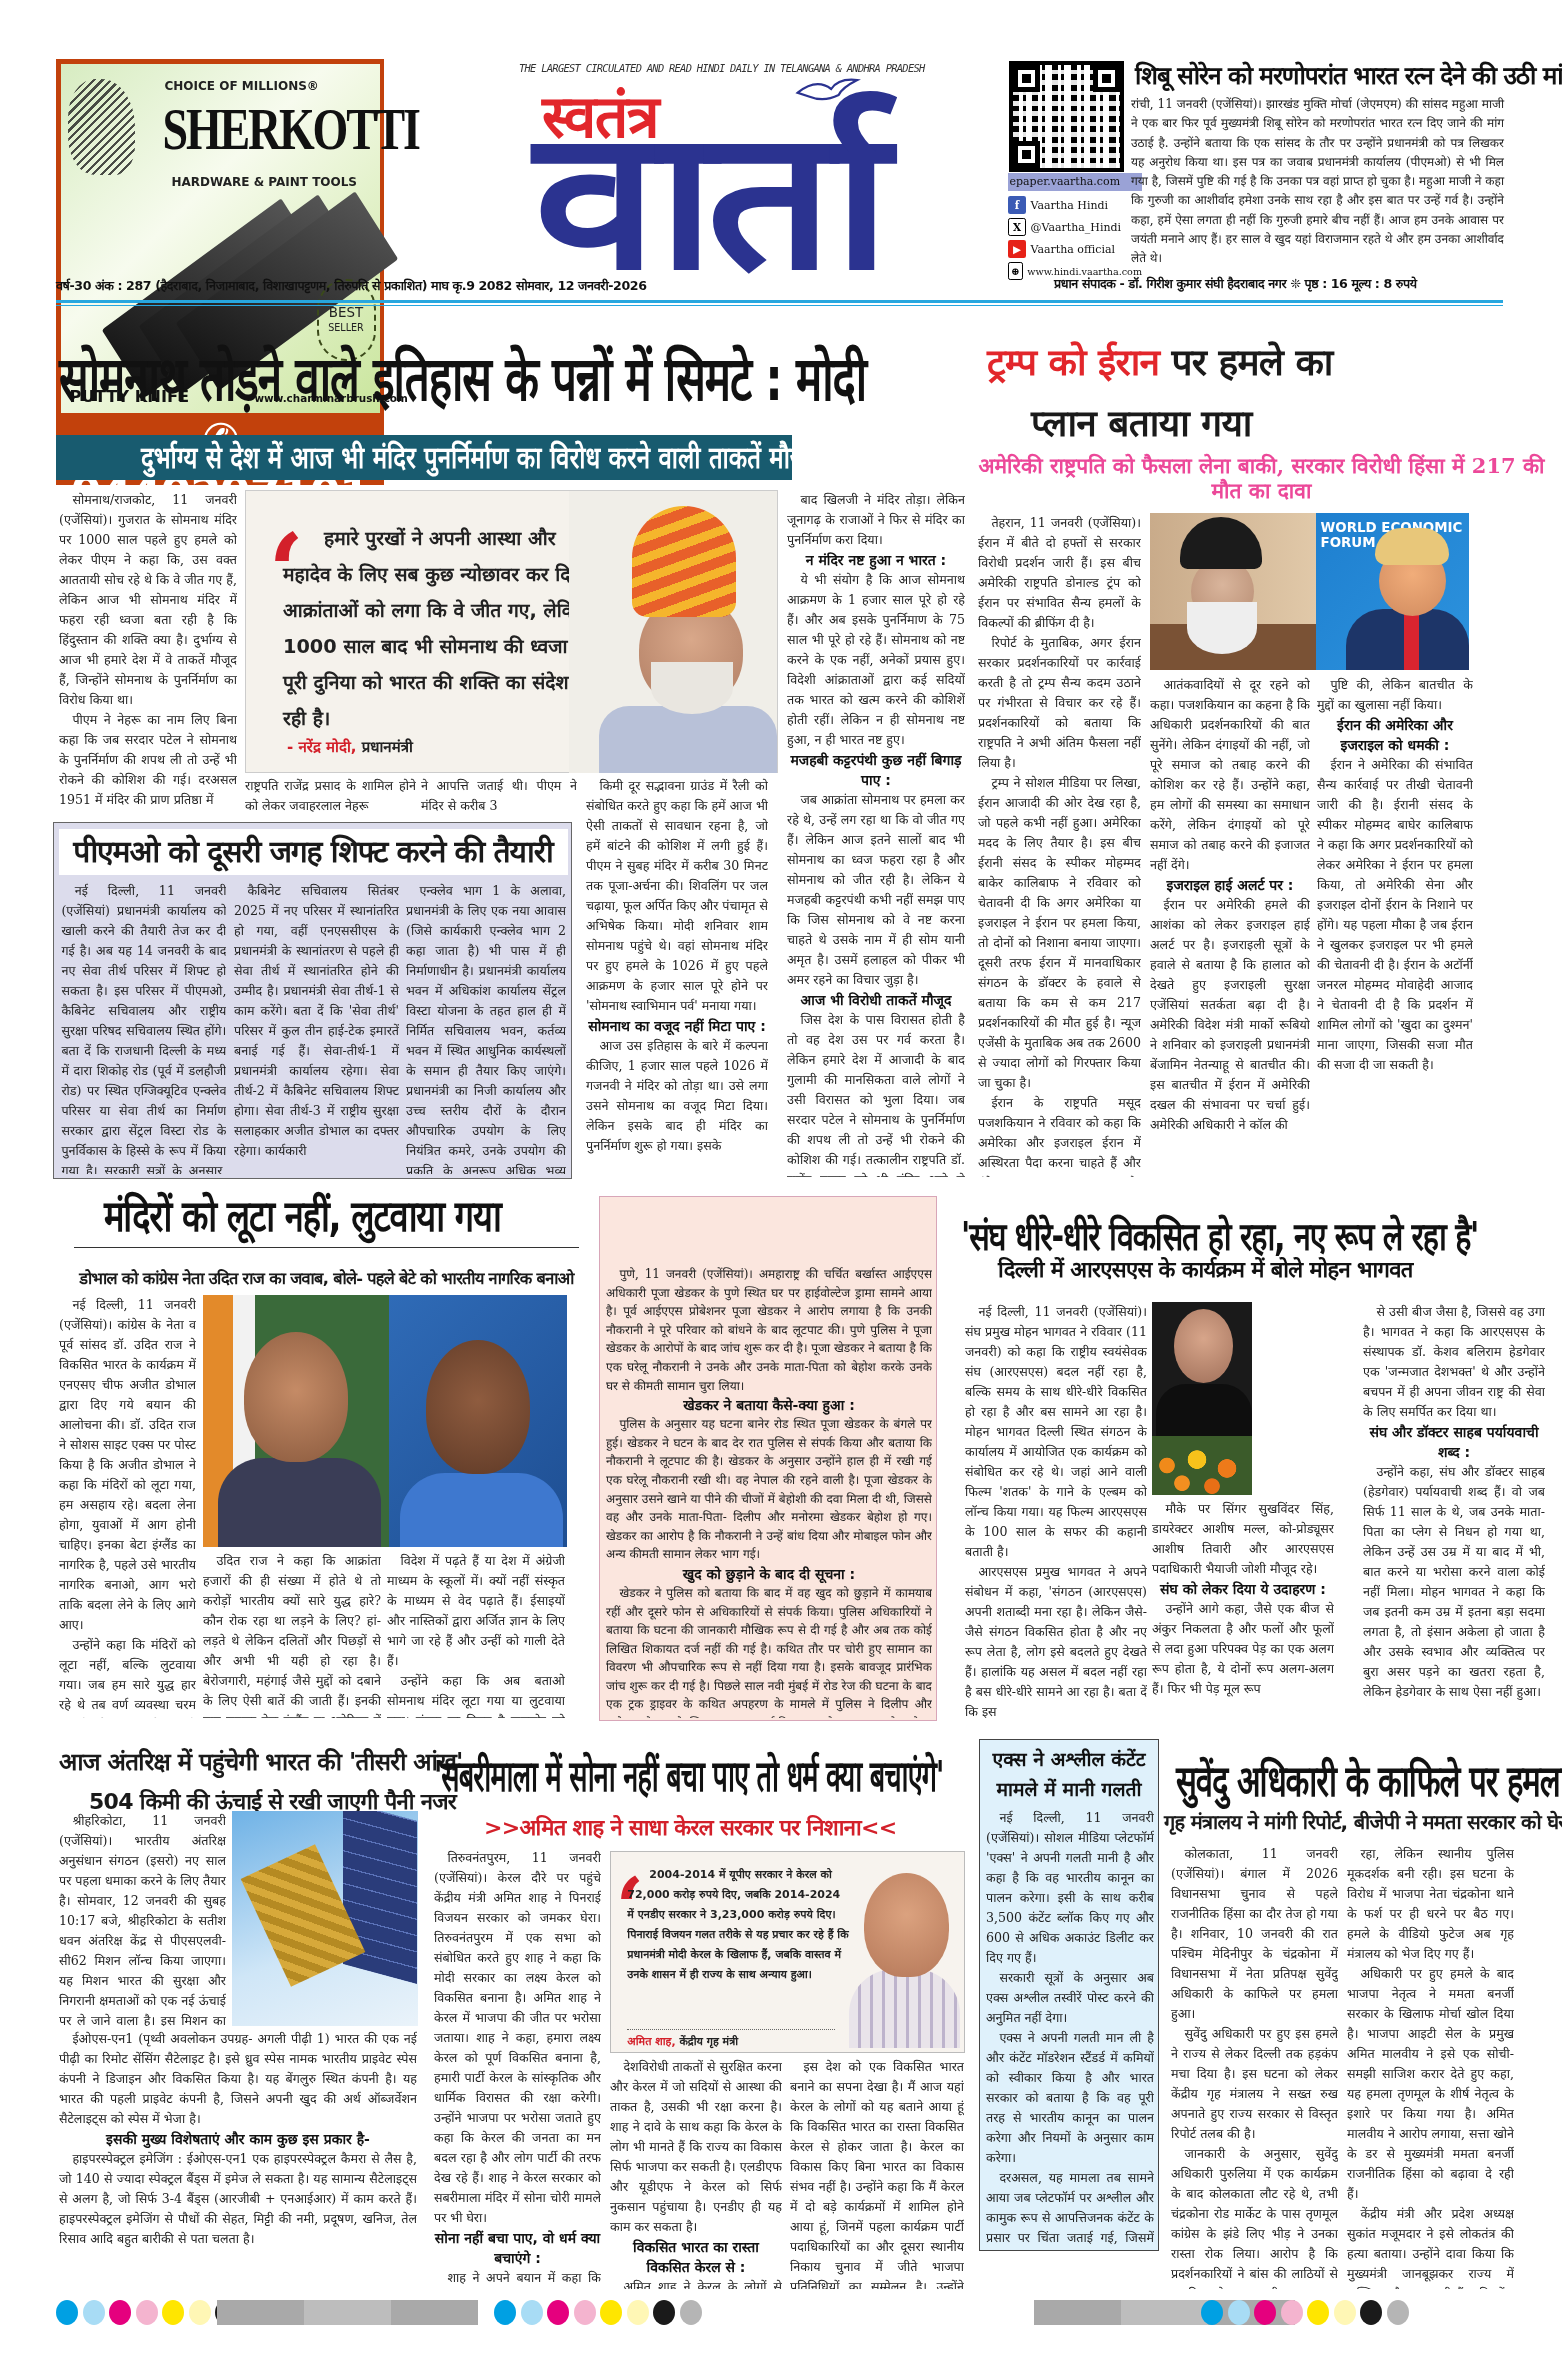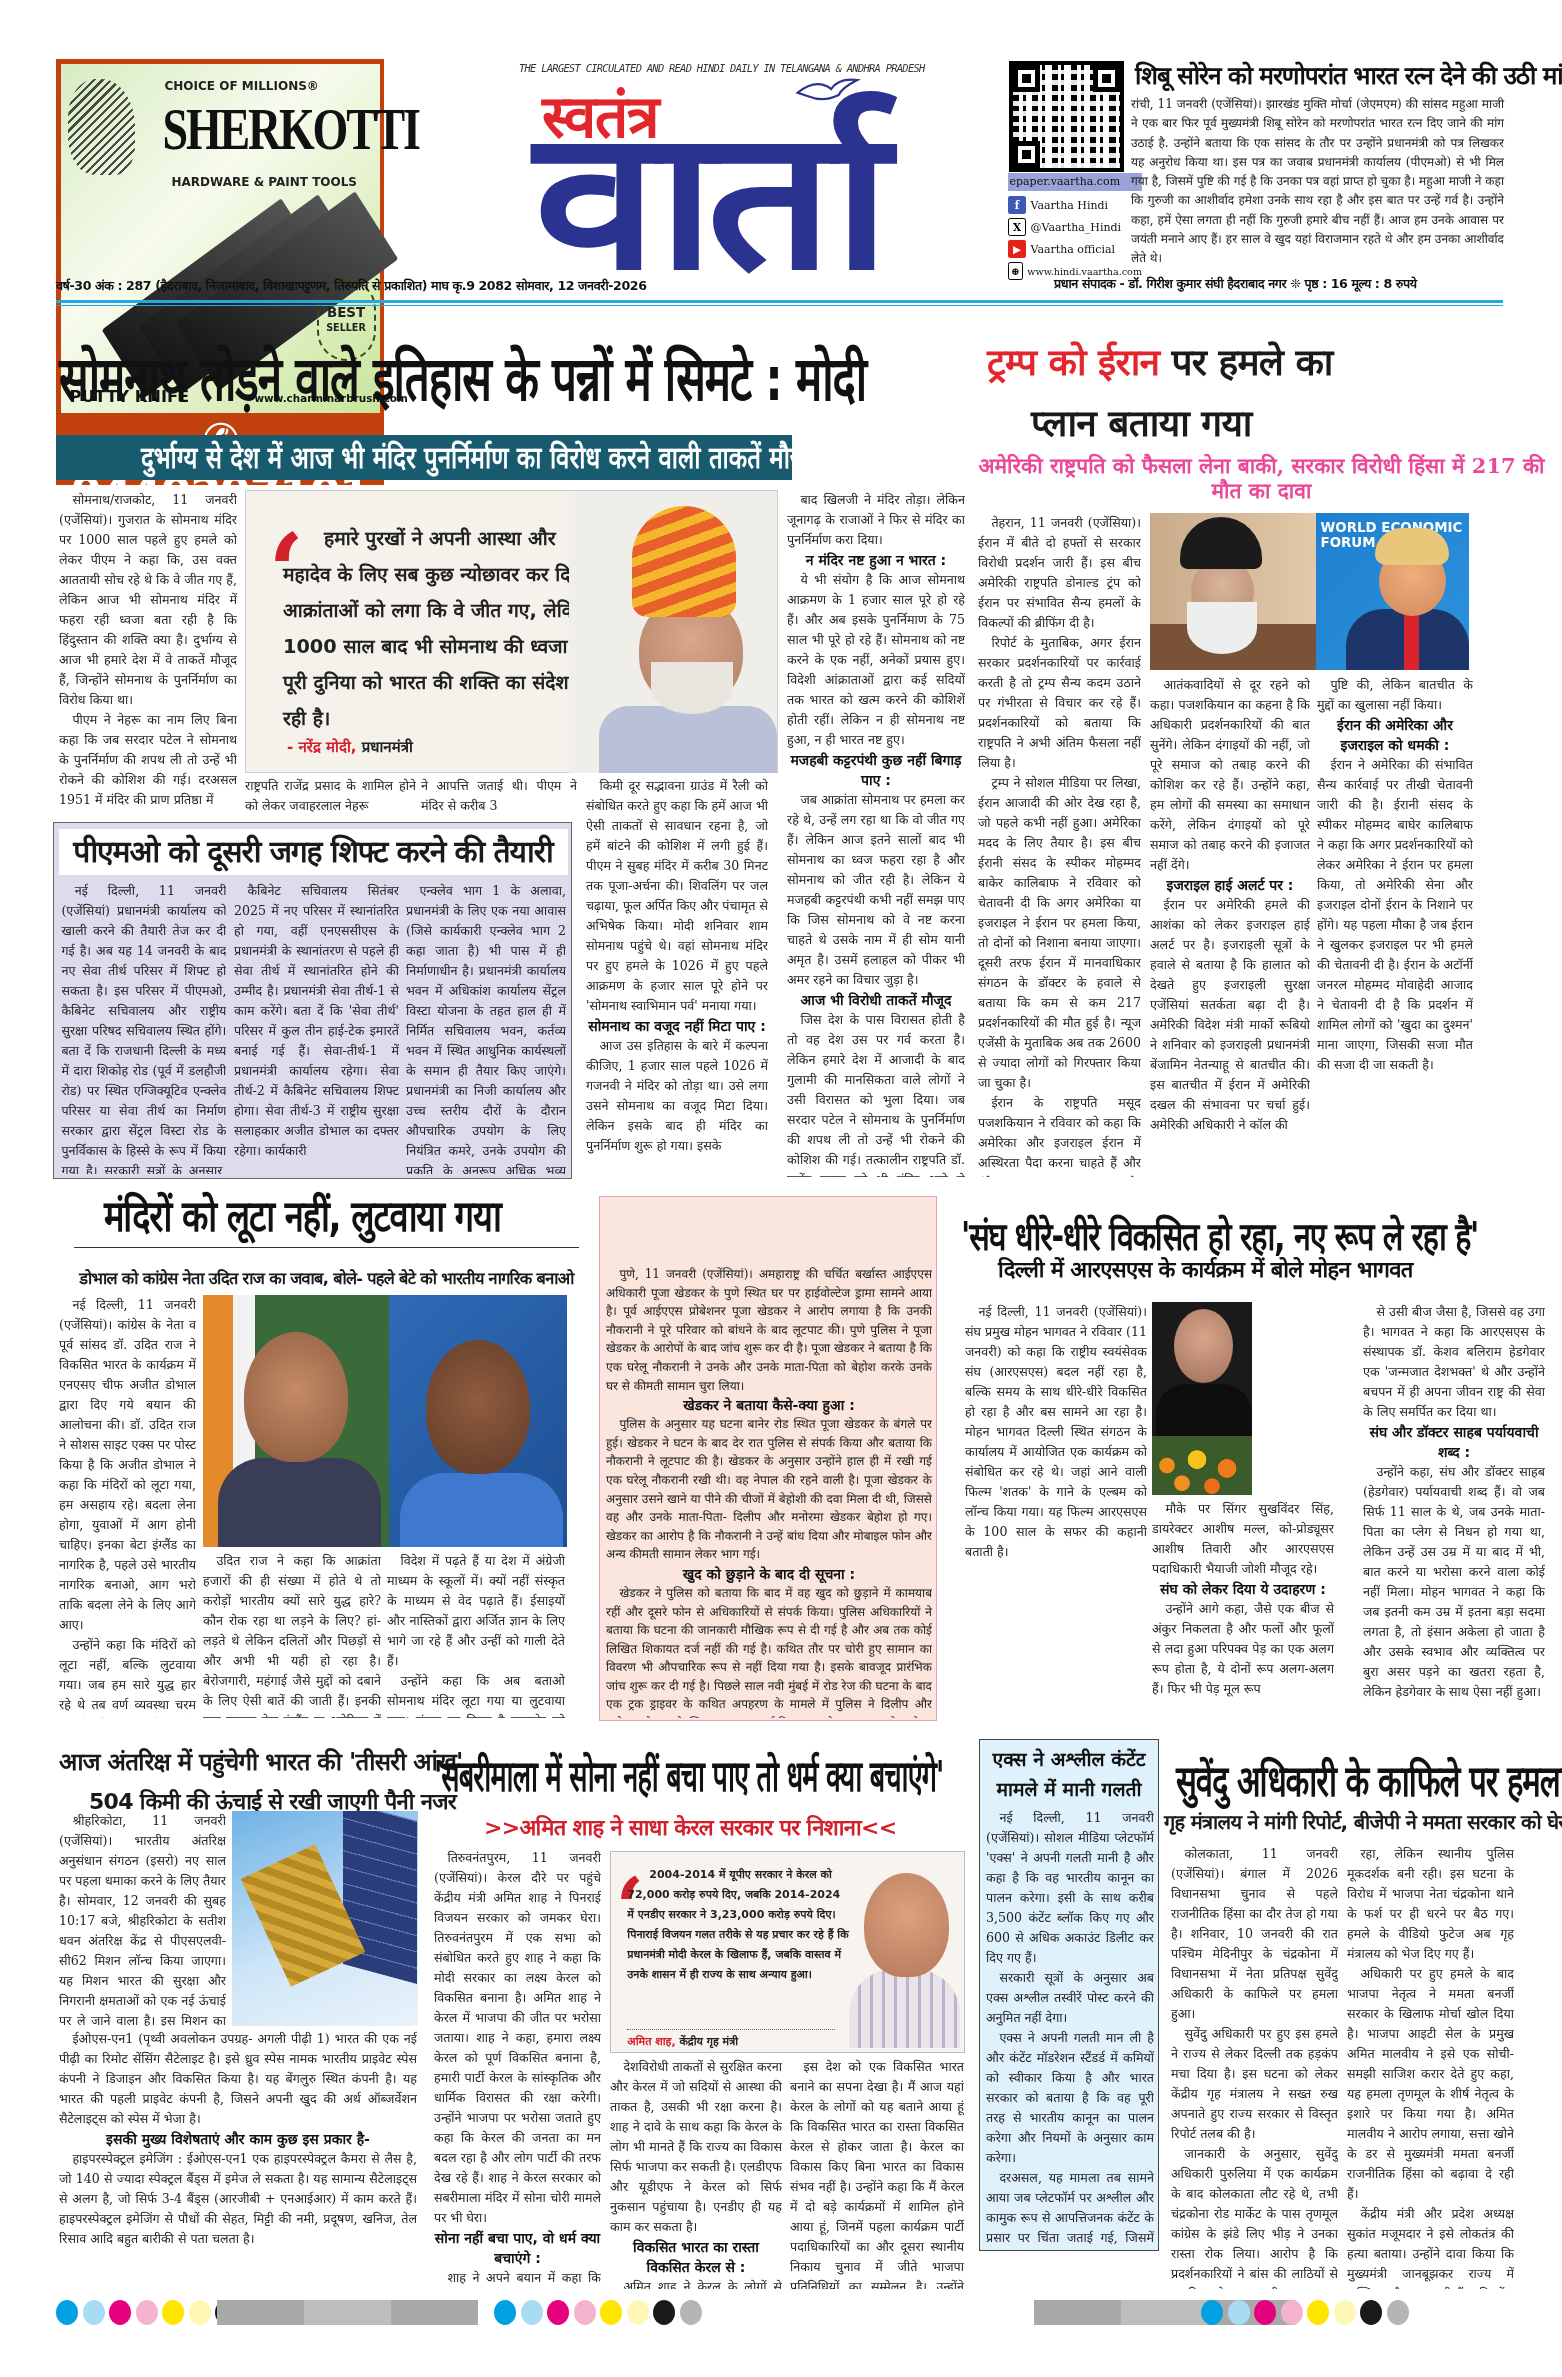--- a/index.html
+++ b/index.html
@@ -14,21 +14,21 @@
   .photo { overflow: hidden; }
 
   
   .ad { left: 56px; top: 59px; width: 328px; height: 485px; background: #c2410c; height: 426px; }
   .ad-inner { position: absolute; left: 4.5px; top: 4.5px; width: 319px; height: 349px; background: linear-gradient(135deg,#d7ecc1,#f7fbee 40%,#c9e59c); }
   .ad-brand-top { position: absolute; left: 104px; top: 15px; font-size: 12px; font-weight: bold; color: #222; }
   .ad-brand { position: absolute; left: 102px; top: 30px; font-family: "Liberation Serif", serif; font-size: 46px; font-weight: bold; color: #111; letter-spacing: -2.2px; transform: scaleY(1.3); transform-origin: top left; }
   .ad-tag { position: absolute; left: 111px; top: 111px; font-size: 12px; font-weight: bold; color: #222; }
   .ad-knife { position: absolute; width: 96px; height: 186px; background: linear-gradient(160deg,#555,#111); transform: skewX(-20deg) rotate(45deg); border-radius: 3px; }
   .ad-lion { position: absolute; left: 7.4px; top: 15px; width: 67px; height: 96px; border-radius: 40% 50% 30% 40%; background: repeating-linear-gradient(135deg,#222 0 2.2px,transparent 2.2px 6px); opacity: .8; }
-  .ad-badge { position: absolute; left: 256px; top: 215px; width: 59px; height: 82px; border: 2.2px dashed #3b4a1a; border-radius: 30px; display: flex; flex-direction: column; align-items: center; justify-content: center; font-weight: bold; font-size: 13.4px; line-height: 15px; color: #222; }
+  .ad-badge { position: absolute; left: 256px; top: 215px; width: 59px; height: 82px; border: 2.2px dashed #3b4a1a; border-radius: 30px; display: flex; flex-direction: column; align-items: center; justify-content: center; font-weight: normal; font-size: 13.4px; line-height: 15px; color: #222; }
   .ad-putty { position: absolute; left: 9px; top: 323px; font-size: 16.3px; font-weight: bold; color: #111; }
   .ad-url { position: absolute; left: 194px; top: 328px; font-size: 10.4px; font-weight: bold; color: #111; }
   .ad-phone { position: absolute; left: 0; top: 355px; width: 100%; text-align: center; font-size: 45px; font-weight: bold; color: #fff; letter-spacing: -1.5px; }
 
   .tagline { left: 519px; top: 62px; font-family: "DejaVu Sans Mono", monospace; font-style: italic; font-size: 10.4px; letter-spacing: -0.7px; color: #333; white-space: nowrap; }
   .logo-top { left: 542px; top: 74px; font-size: 59px; font-weight: bold; color: #e2262b; letter-spacing: -1.5px; }
   .logo-main { left: 534px; top: 104px; font-size: 193px; font-weight: bold; color: #2b3390; letter-spacing: -7.4px; line-height: 1; transform: scaleX(1.15); transform-origin: left top; }
   .bird { left: 794px; top: 74px; width: 67px; height: 30px; }
 
   .qr { left: 1009px; top: 61px; width: 115px; height: 111px; background:
@@ -318,20 +318,21 @@
     <p>पुलिस के अनुसार यह घटना बानेर रोड स्थित पूजा खेडकर के बंगले पर हुई। खेडकर ने घटन के बाद देर रात पुलिस से संपर्क किया और बताया कि नौकरानी ने लूटपाट की है। खेडकर के अनुसार उन्होंने हाल ही में रखी गई एक घरेलू नौकरानी रखी थी। वह नेपाल की रहने वाली है। पूजा खेडकर के अनुसार उसने खाने या पीने की चीजों में बेहोशी की दवा मिला दी थी, जिससे वह और उनके माता-पिता- दिलीप और मनोरमा खेडकर बेहोश हो गए। खेडकर का आरोप है कि नौकरानी ने उन्हें बांध दिया और मोबाइल फोन और अन्य कीमती सामान लेकर भाग गई।</p>
     <div class="sub">खुद को छुड़ाने के बाद दी सूचना :</div>
     <p>खेडकर ने पुलिस को बताया कि बाद में वह खुद को छुड़ाने में कामयाब रहीं और दूसरे फोन से अधिकारियों से संपर्क किया। पुलिस अधिकारियों ने बताया कि घटना की जानकारी मौखिक रूप से दी गई है और अब तक कोई लिखित शिकायत दर्ज नहीं की गई है। कथित तौर पर चोरी हुए सामान का विवरण भी औपचारिक रूप से नहीं दिया गया है। इसके बावजूद प्रारंभिक जांच शुरू कर दी गई है। पिछले साल नवी मुंबई में रोड रेज की घटना के बाद एक ट्रक ड्राइवर के कथित अपहरण के मामले में पुलिस ने दिलीप और मनोरमा खेडकर के खिलाफ मामला दर्ज किया था। खेडकर पर अपने आवेदन में गलत जानकारी देने के आरोप भी हैं।</p>
   </div>
 </div>
 
 <div class="abs cond sangh-head">'संघ धीरे-धीरे विकसित हो रहा, नए रूप ले रहा है'</div>
 <div class="abs sangh-sub">दिल्ली में आरएसएस के कार्यक्रम में बोले मोहन भागवत</div>
 <div class="abs txt col" style="left:965px;top:1302px;width:182px;height:419px;">
   <p>नई दिल्ली, 11 जनवरी (एजेंसियां)। संघ प्रमुख मोहन भागवत ने रविवार (11 जनवरी) को कहा कि राष्ट्रीय स्वयंसेवक संघ (आरएसएस) बदल नहीं रहा है, बल्कि समय के साथ धीरे-धीरे विकसित हो रहा है और बस सामने आ रहा है। मोहन भागवत दिल्ली स्थित संगठन के कार्यालय में आयोजित एक कार्यक्रम को संबोधित कर रहे थे। जहां आने वाली फिल्म 'शतक' के गाने के एल्बम को लॉन्च किया गया। यह फिल्म आरएसएस के 100 साल के सफर की कहानी बताती है।</p>
+  <p>आरएसएस प्रमुख भागवत ने अपने संबोधन में कहा, 'संगठन (आरएसएस) अपनी शताब्दी मना रहा है। लेकिन जैसे-जैसे संगठन विकसित होता है और नए रूप लेता है, लोग इसे बदलते हुए देखते हैं। हालांकि यह असल में बदल नहीं रहा है बस धीरे-धीरे सामने आ रहा है। बता दें कि इस</p>
 </div>
 <div class="abs bhagwat-photo photo">
   <div class="bh-body"></div>
   <div class="bh-head"></div>
   <div class="bh-flowers"></div>
 </div>
 <div class="abs txt col" style="left:1152px;top:1499px;width:182px;height:223px;">
   <p>मौके पर सिंगर सुखविंदर सिंह, डायरेक्टर आशीष मल्ल, को-प्रोड्यूसर आशीष तिवारी और आरएसएस पदाधिकारी भैयाजी जोशी मौजूद रहे।</p>
   <div class="sub">संघ को लेकर दिया ये उदाहरण :</div>
   <p>उन्होंने आगे कहा, जैसे एक बीज से अंकुर निकलता है और फलों और फूलों से लदा हुआ परिपक्व पेड़ का एक अलग रूप होता है, ये दोनों रूप अलग-अलग हैं। फिर भी पेड़ मूल रूप</p>

